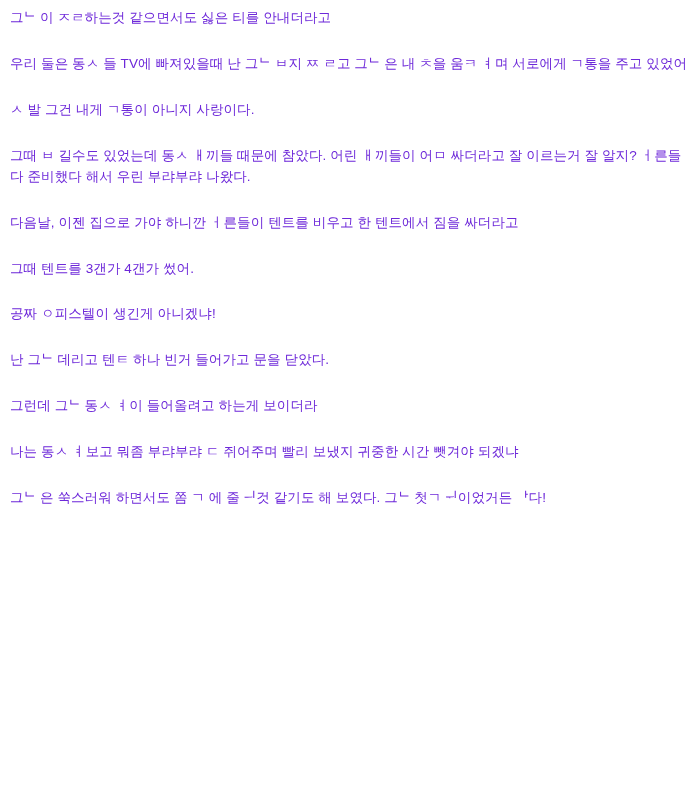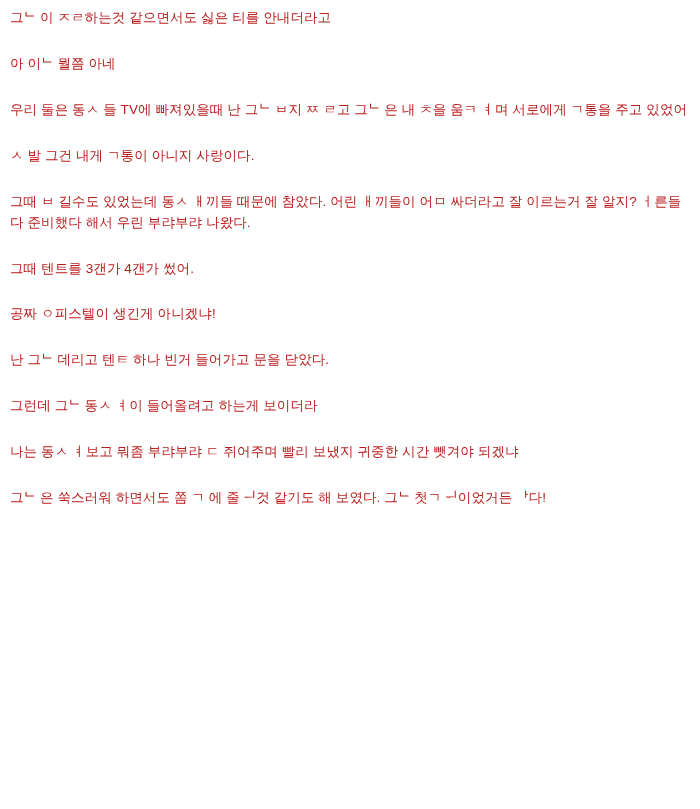--- a/index.html
+++ b/index.html
@@ -17,37 +17,37 @@
   .page {
     width: 700px;
     height: 809px;
     box-sizing: border-box;
     padding: 8px 10px 0 10px;
     background: #ffffff;
   }
   .para {
     font-size: 13.5px;
     line-height: 1.55;
-    color: #b91c1c;
+    color: #6d28d9;
     margin: 0 0 25px 0;
     letter-spacing: 0.1px;
     word-break: break-all;
   }
   .para:last-child {
     margin-bottom: 0;
   }
 </style>
 </head>
 <body>
 
 <div class="page">
   <p class="para">그ᄂ 이 ㅈㄹ하는것 같으면서도 싫은 티를 안내더라고</p>
-  <p class="para">아 이ᄂ  뭘쯤 아네</p>
   <p class="para">우리 둘은 동ㅅ 들 TV에 빠져있을때 난 그ᄂ  ㅂ지 ㅉ ㄹ고 그ᄂ 은 내 ㅊ을 움ㅋ  ㅕ며 서로에게 ㄱ통을 주고 있었어</p>
   <p class="para">ㅅ 발 그건 내게 ㄱ통이 아니지 사랑이다.</p>
   <p class="para">그때 ㅂ 길수도 있었는데 동ㅅ  ㅐ끼들 때문에 참았다. 어린  ㅐ끼들이 어ㅁ 싸더라고 잘 이르는거 잘 알지?  ㅓ른들 다 준비했다 해서 우린 부랴부랴 나왔다.</p>
+  <p class="para">다음날, 이젠 집으로 가야 하니깐  ㅓ른들이 텐트를 비우고 한 텐트에서 짐을 싸더라고</p>
   <p class="para">그때 텐트를 3갠가 4갠가 썼어.</p>
   <p class="para">공짜 ㅇ피스텔이 생긴게 아니겠냐!</p>
   <p class="para">난 그ᄂ  데리고 텐ㅌ 하나 빈거 들어가고 문을 닫았다.</p>
   <p class="para">그런데 그ᄂ  동ㅅ  ㅕ이 들어올려고 하는게 보이더라</p>
   <p class="para">나는 동ㅅ  ㅕ보고 뭐좀 부랴부랴 ㄷ 쥐어주며 빨리 보냈지 귀중한 시간 뺏겨야 되겠냐</p>
   <p class="para">그ᄂ 은 쑥스러워 하면서도 쫌 ㄱ 에 줄  ᅴ것 같기도 해 보였다. 그ᄂ  첫ㄱ  ᅱ이었거든   ᅡ다!</p>
 </div>
 
 </body></html>

